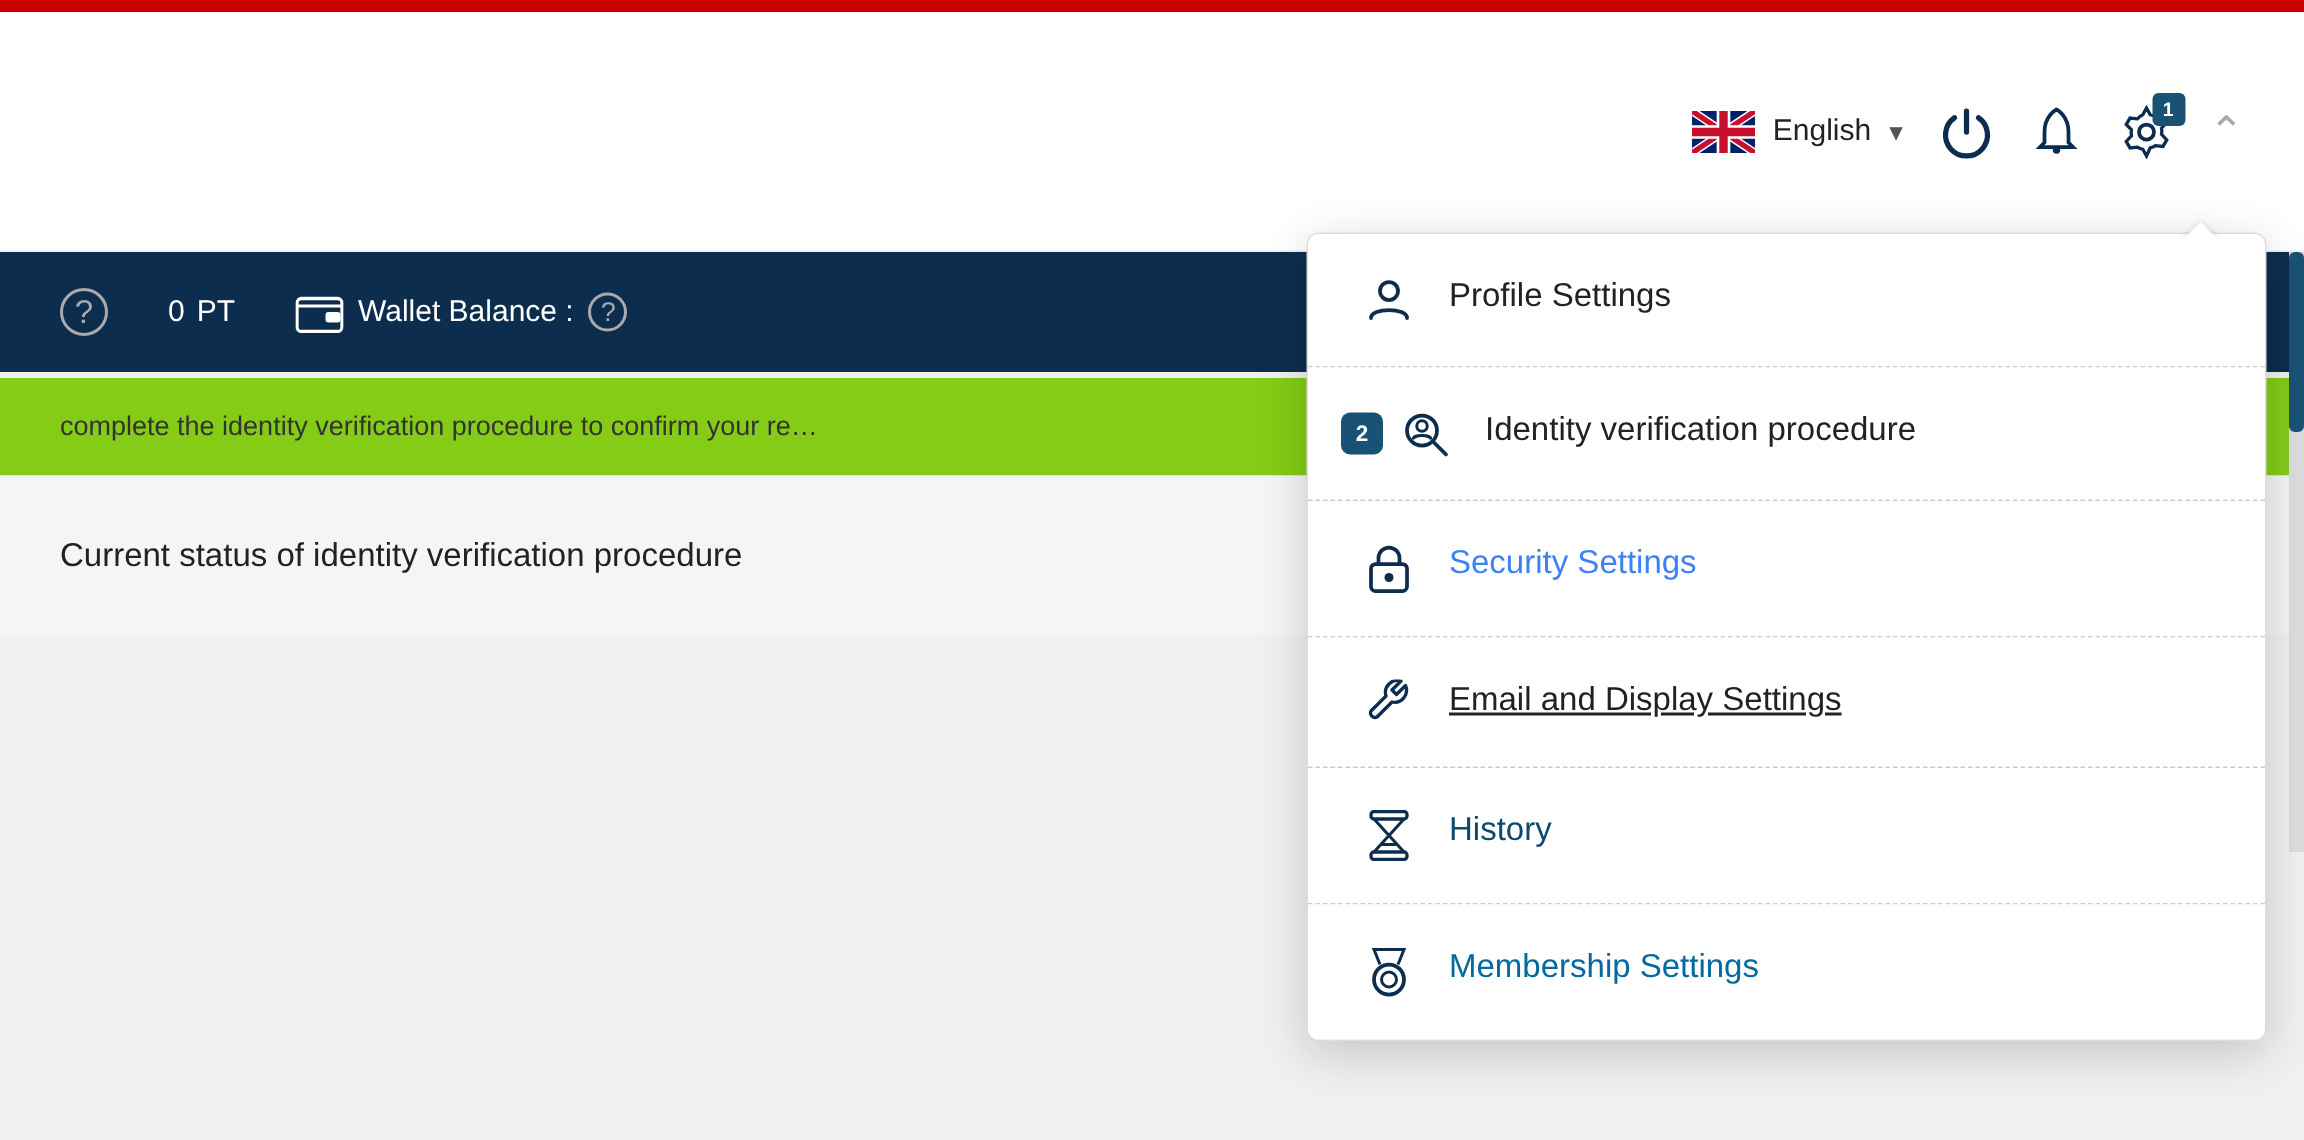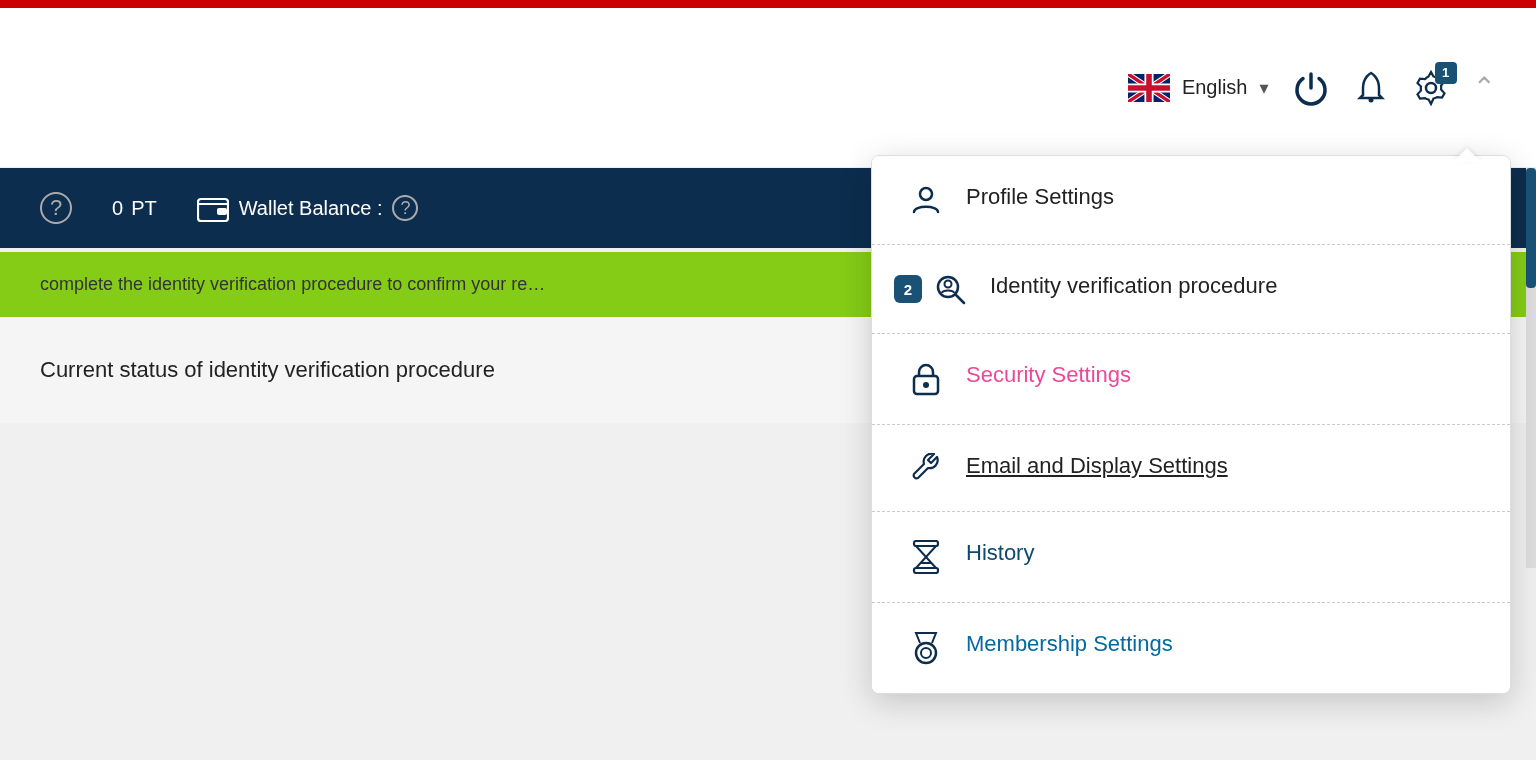--- a/index.html
+++ b/index.html
@@ -360,21 +360,21 @@
   </div>
 
   <div class="dropdown-item">
     <div class="dropdown-icon">
       <svg width="30" height="34" viewBox="0 0 30 34" fill="none" xmlns="http://www.w3.org/2000/svg">
         <rect x="3" y="14" width="24" height="18" rx="3" stroke="#0d2d4e" stroke-width="2.5" fill="none"></rect>
         <path d="M8 14V10a7 7 0 0 1 14 0v4" stroke="#0d2d4e" stroke-width="2.5" fill="none"></path>
         <circle cx="15" cy="23" r="3" fill="#0d2d4e"></circle>
       </svg>
     </div>
-    <span style="font-size:22px; color:#ec4899;">Security Settings</span>
+    <span style="font-size:22px; color:#3b82f6;">Security Settings</span>
   </div>
 
   <div class="dropdown-item">
     <div class="dropdown-icon">
       <svg width="30" height="30" viewBox="0 0 30 30" fill="none" xmlns="http://www.w3.org/2000/svg">
         <path d="M26 4l-6 6-3-3 6-6a8 8 0 0 0-10 10L3 21a3 3 0 0 0 4 4l10-10a8 8 0 0 0 9-11z" stroke="#0d2d4e" stroke-width="2.2" fill="none" stroke-linejoin="round"></path>
       </svg>
     </div>
     <span style="font-size:22px; color:#222;text-decoration:underline;">Email and Display Settings</span>
   </div>

